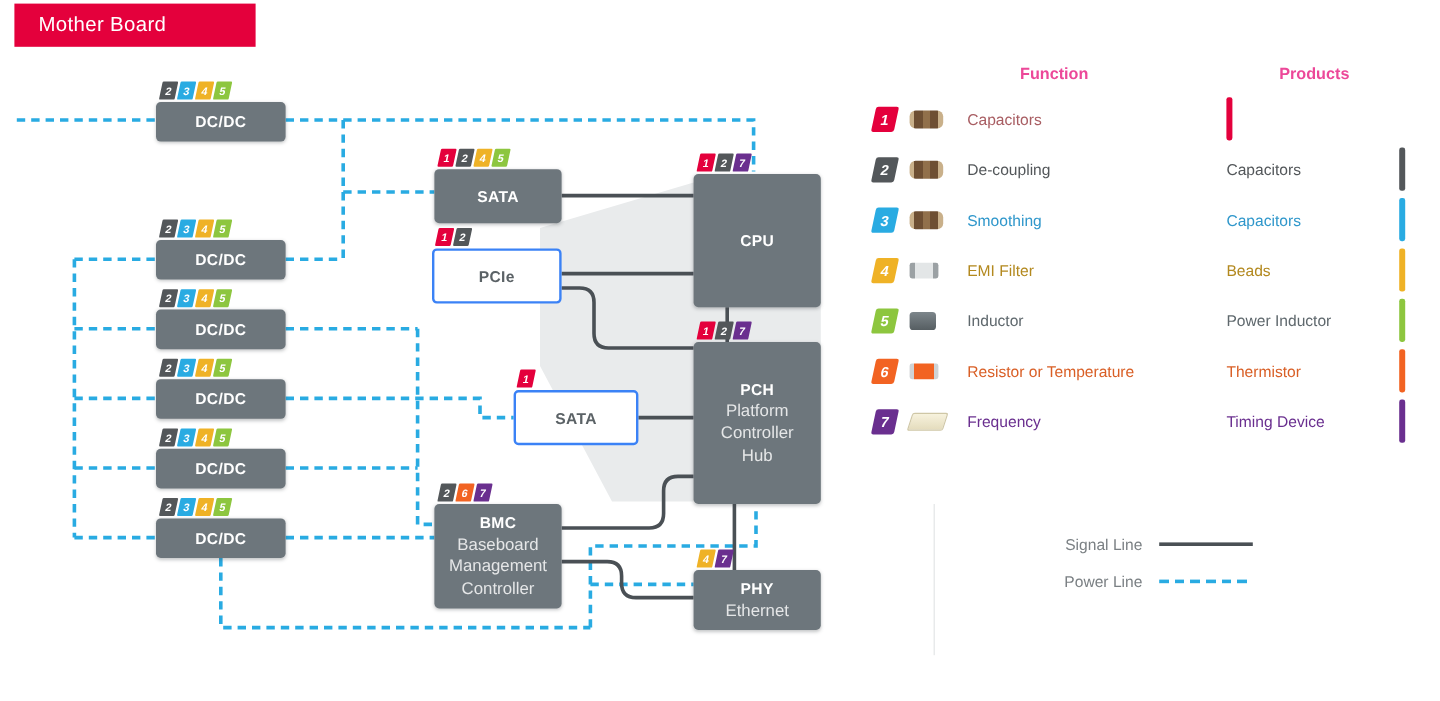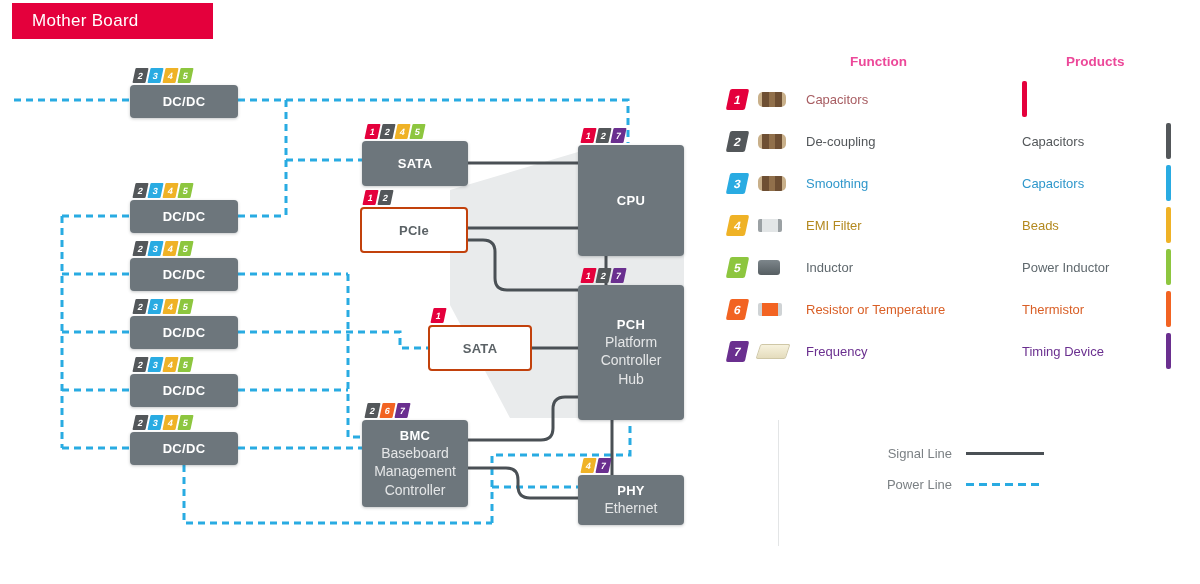--- a/index.html
+++ b/index.html
@@ -9,21 +9,21 @@
 
   
   .banner{position:absolute;left:12px;top:3px;width:201px;height:36px;display:flex;align-items:center;
           padding-left:20px;box-sizing:border-box;color:#fff;font-size:17px;letter-spacing:.3px;z-index:6;}
 
   
   .block{position:absolute;z-index:4;}
   .box{position:absolute;left:0;top:0;right:0;bottom:0;border-radius:4px;display:flex;flex-direction:column;
        align-items:center;justify-content:center;gap:1px;}
   .box.gray{background:#6d767c;color:#fff;box-shadow:0 1px 3px rgba(60,65,70,.30);}
-  .box.white{background:#fff;border:2px solid #c2410c;color:#5b6266;}
+  .box.white{background:#fff;border:2px solid #3b82f6;color:#5b6266;}
   .box-label{font-size:13px;font-weight:bold;letter-spacing:.3px;}
   .box-sub{font-size:14px;line-height:1.3;color:rgba(255,255,255,.82);text-align:center;max-width:88px;}
   .badges{position:absolute;top:-17px;left:4px;display:flex;gap:2px;z-index:5;}
   .badge{width:13px;height:15px;transform:skewX(-12deg);display:flex;align-items:center;justify-content:center;
          color:#fff;font-size:9px;font-weight:bold;border-radius:1px;}
 
   
   .legend{position:absolute;left:728px;top:44px;width:444px;z-index:4;}
   .legend-head,.legend-row{display:grid;grid-template-columns:30px 48px 216px 144px 6px;align-items:center;}
   .legend-head{height:34px;}

